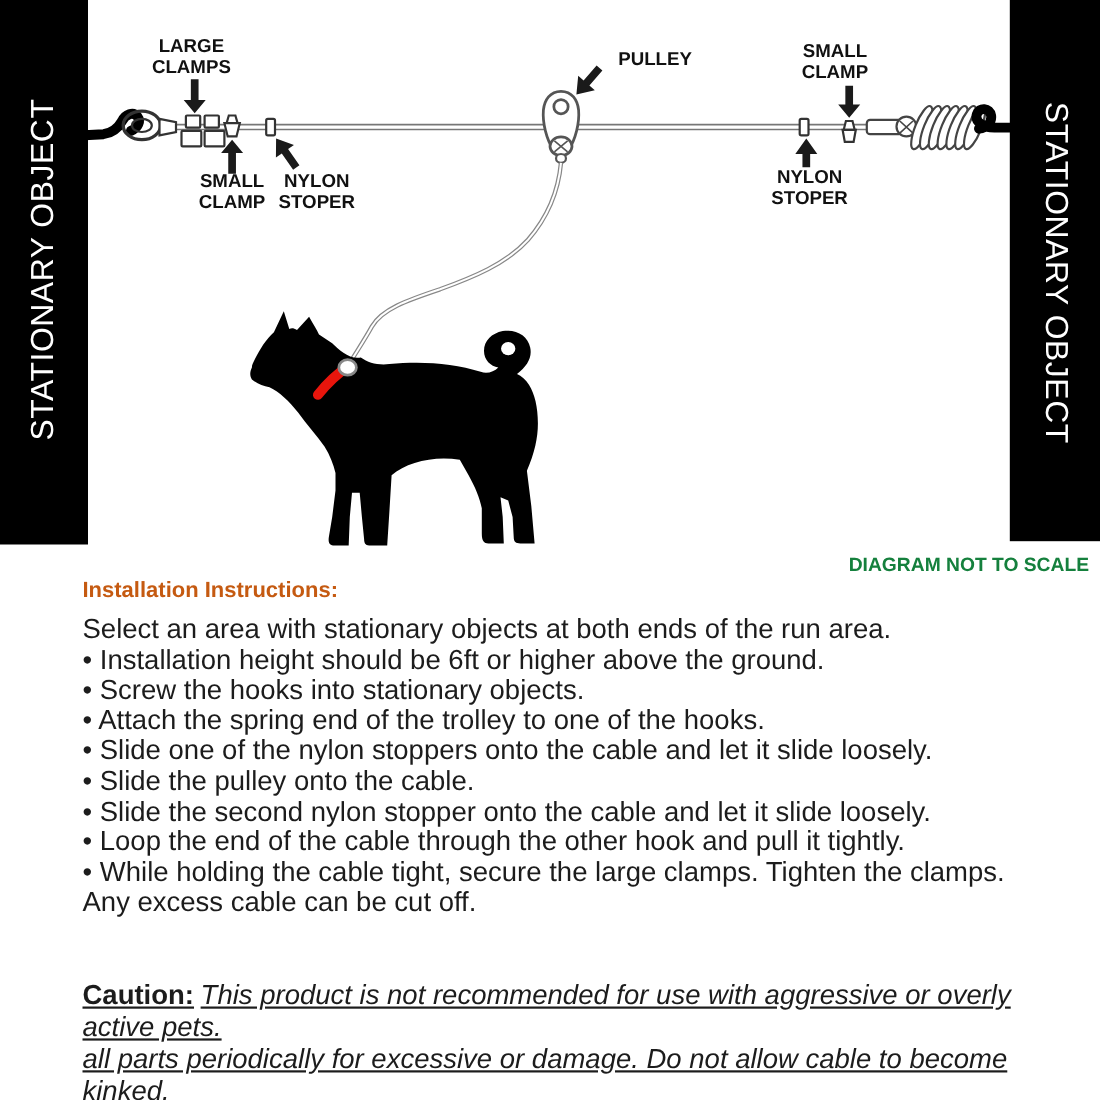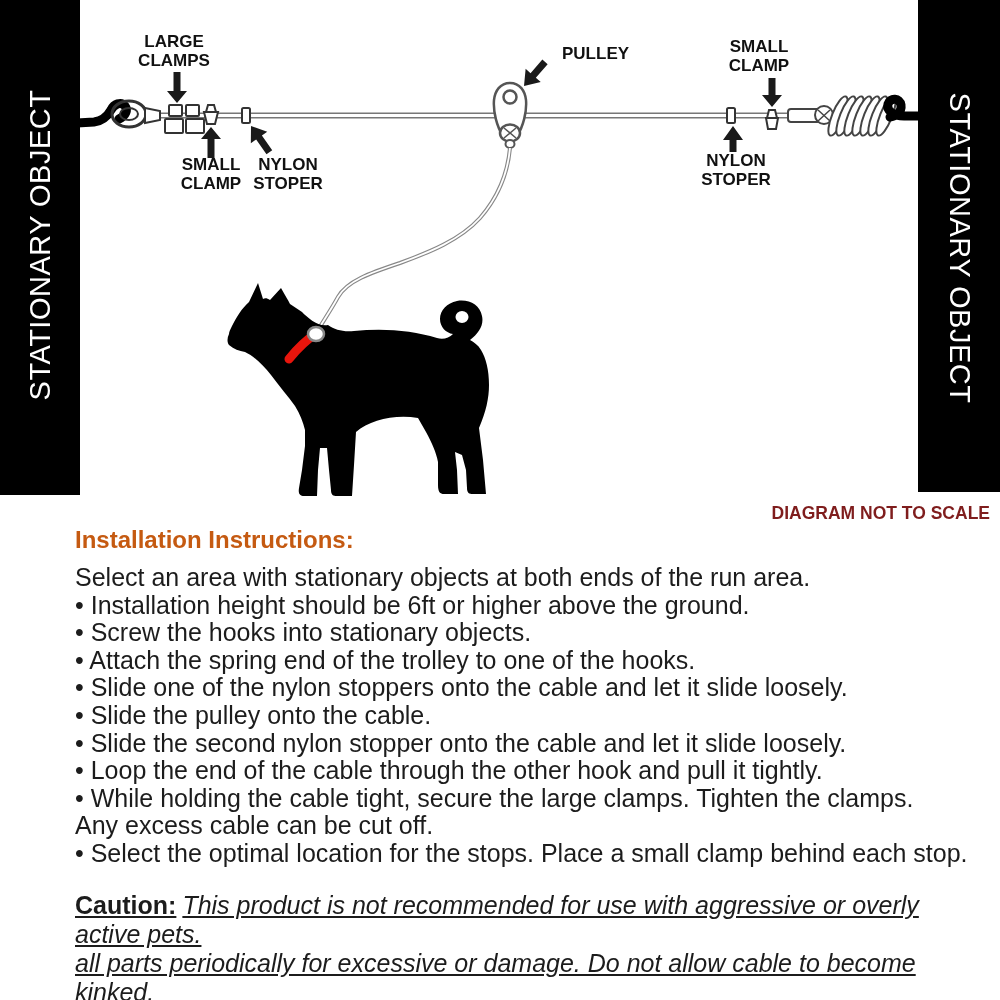--- a/index.html
+++ b/index.html
@@ -13,24 +13,24 @@
   .bar-text-left  { left:40px; top:245px; transform:translate(-50%,-50%) rotate(-90deg); }
   .bar-text-right { left:41px; top:248px; transform:translate(-50%,-50%) rotate(90deg); }
 
   svg.diagram { position:absolute; left:0; top:0; }
 
   .diag-label { position:absolute; width:100px; text-align:center;
                 font-size:17px; font-weight:bold; line-height:19px; color:#111; }
   .diag-label.single { width:auto; }
 
   .scale-note { position:absolute; left:700px; top:503px; width:290px; text-align:right;
-                font-size:17.5px; font-weight:bold; color:#7f1d1d; }
+                font-size:17.5px; font-weight:bold; color:#15803d; }
 
   .instructions { position:absolute; left:75px; top:526px; width:910px; }
-  .instructions-heading { font-size:24px; font-weight:bold; color:#C55A11; margin-bottom:10px; }
+  .instructions-heading { font-size:20px; font-weight:bold; color:#C55A11; margin-bottom:10px; }
   .instr-line { font-size:25px; color:#1c1c1c; line-height:27.6px; }
 
   .caution { position:absolute; left:75px; top:891px; width:915px;
              font-size:25px; line-height:29px; color:#1c1c1c; font-style:italic;text-decoration:underline; }
   .caution-label { font-weight:bold; font-style:normal; margin-right:6px; }
 </style>
 </head>
 <body>
 
 <div id="canvas">
@@ -182,21 +182,20 @@
     <div class="instr-line">Select an area with stationary objects at both ends of the run area.</div>
     <div class="instr-line">• Installation height should be 6ft or higher above the ground.</div>
     <div class="instr-line">• Screw the hooks into stationary objects.</div>
     <div class="instr-line">• Attach the spring end of the trolley to one of the hooks.</div>
     <div class="instr-line">• Slide one of the nylon stoppers onto the cable and let it slide loosely.</div>
     <div class="instr-line">• Slide the pulley onto the cable.</div>
     <div class="instr-line">• Slide the second nylon stopper onto the cable and let it slide loosely.</div>
     <div class="instr-line">• Loop the end of the cable through the other hook and pull it tightly.</div>
     <div class="instr-line">• While holding the cable tight, secure the large clamps. Tighten the clamps.</div>
     <div class="instr-line">Any excess cable can be cut off.</div>
-    <div class="instr-line">• Select the optimal location for the stops. Place a small clamp behind each stop.</div>
   </div>
 
   <div class="caution">
     <div>
       <span class="caution-label">Caution:</span><span>This product is not recommended for use with aggressive or overly active pets.</span>
     </div>
     <div>all parts periodically for excessive or damage. Do not allow cable to become kinked.</div>
   </div>
 
 </div>

